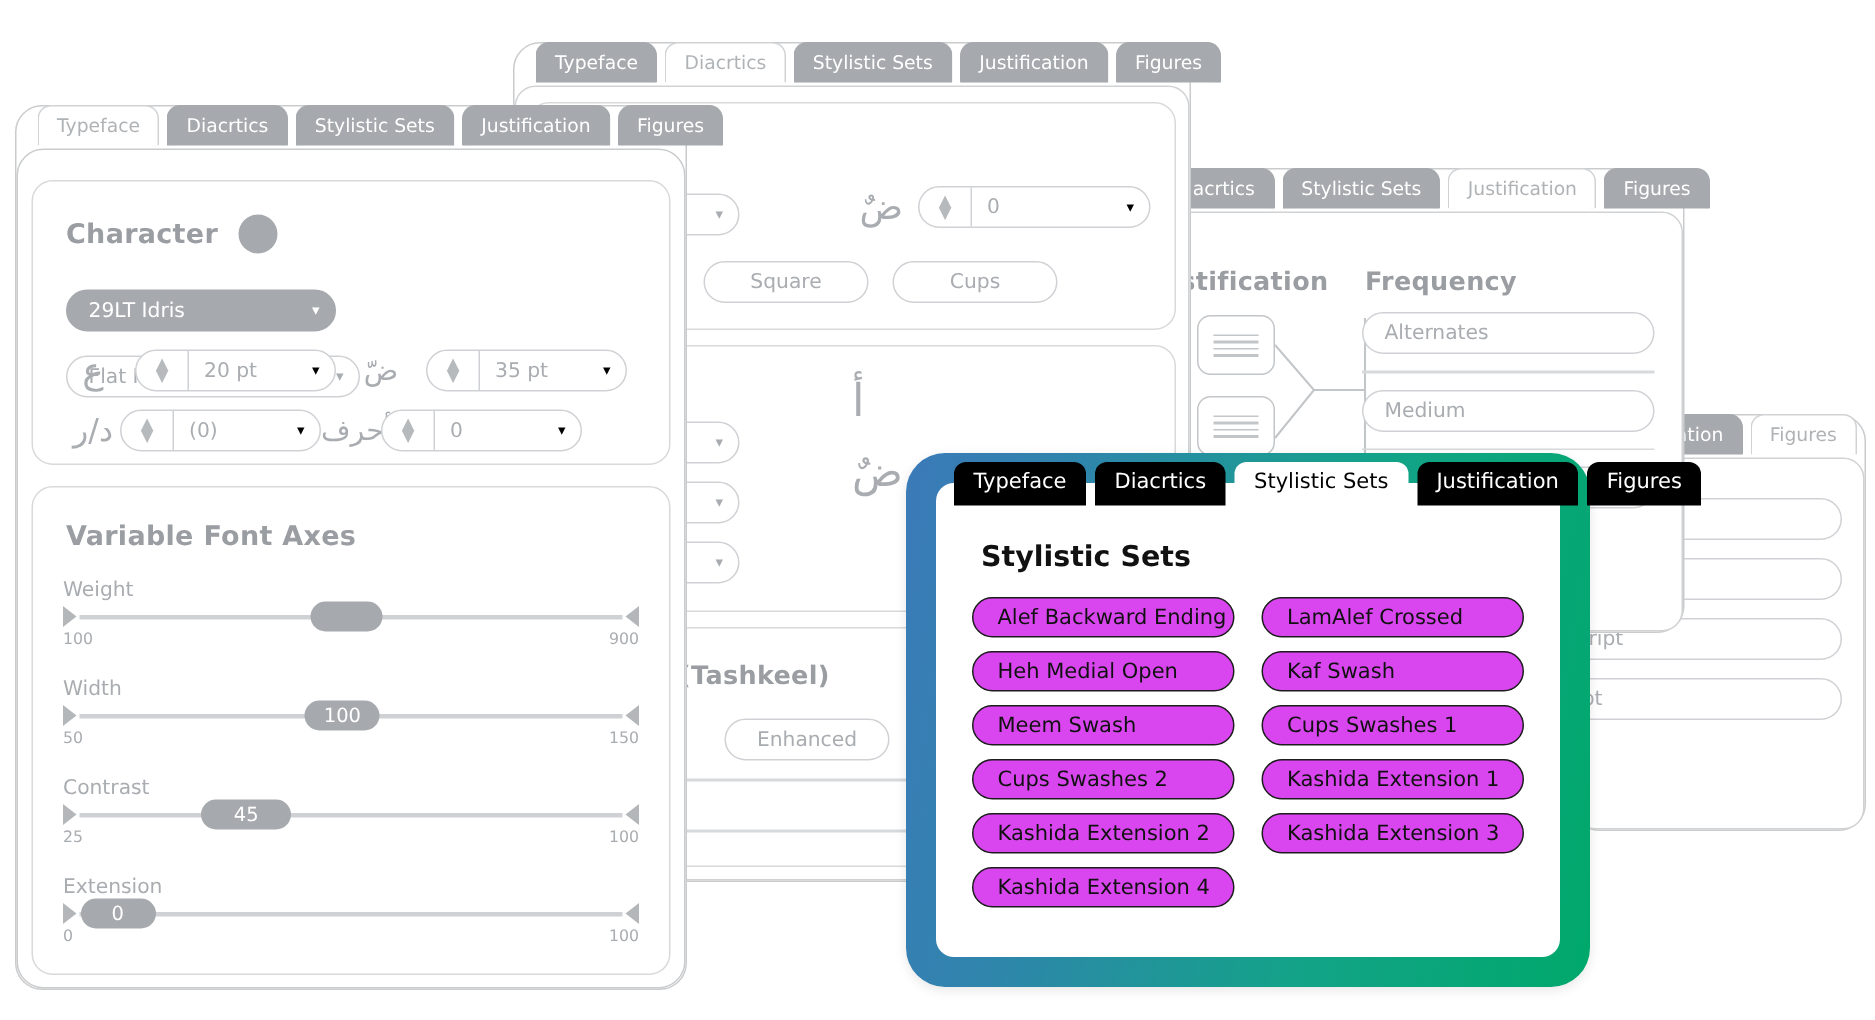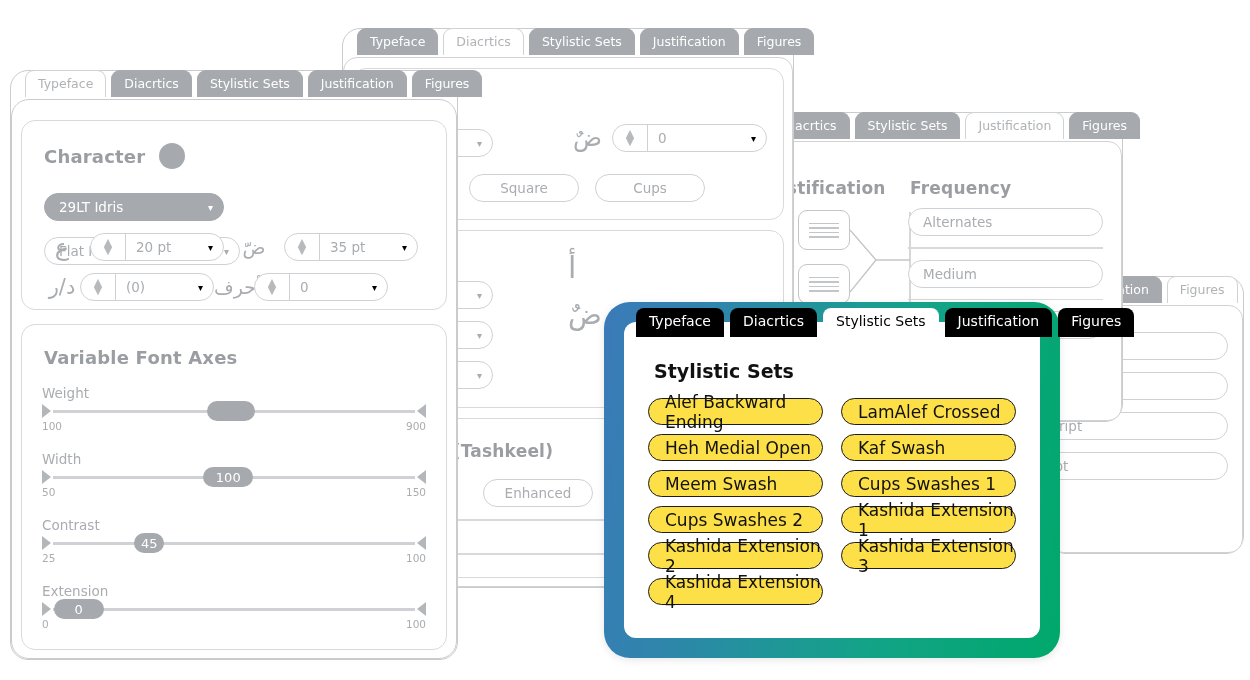--- a/index.html
+++ b/index.html
@@ -78,21 +78,21 @@
       padding:20px;box-sizing:border-box;box-shadow:0 2px 8px rgba(0,0,0,.10);}
   #p5-card{position:relative;width:100%;height:100%;background:#fff;border-radius:12px;box-sizing:border-box;}
   #p5-tabs{position:absolute;top:-14px;left:12px;display:flex;gap:6px;}
   .k-tab{background:#000;color:#fff;border-radius:8px 8px 0 0;padding:5px 13px 7px 13px;
       font-size:14px;line-height:17px;white-space:nowrap;}
   .k-tab.active{background:#fff;color:#000;}
   #p5-body{position:absolute;left:0;right:0;top:18px;bottom:0;padding:16px 24px 0 24px;box-sizing:border-box;}
   #p5-title{font-size:19px;font-weight:bold;color:#111;margin:4px 0 16px 6px;}
   .ss-grid{display:grid;grid-template-columns:1fr 1fr;column-gap:18px;row-gap:9px;}
   .ss-pill{border:1.6px solid #1c1c1c;border-radius:16px;height:27px;display:flex;align-items:center;
-      padding-left:16px;font-size:17px;color:#111;box-sizing:border-box;background:#fde047;}
+      padding-left:16px;font-size:14px;color:#111;box-sizing:border-box;background:#d946ef;}
 
   .jline{height:1.5px;background:#d7d9db;}
   .doc-icon{width:52px;height:40px;border:1.5px solid #c3c6c9;border-radius:9px;box-sizing:border-box;
      display:flex;flex-direction:column;justify-content:center;gap:3px;padding:0 10px;}
   .doc-icon i{display:block;height:1.5px;background:#c3c6c9;}
 </style>
 </head>
 <body>
 
 <div class="panel ghost" id="p4" style="left:1048px;top:276px;width:196px;height:278px;">
@@ -355,21 +355,21 @@
             <span>150</span>
           </div>
         </div>
 
         <div style="position:absolute;left:20px;right:20px;top:192px;">
           <div class="slider-label">Contrast</div>
           <div class="track">
             <div class="line"></div>
             <div class="tri-l"></div>
             <div class="tri-r"></div>
-            <div class="knob" style="left:24%;width:30px;">
+            <div class="knob" style="left:24%;width:60px;">
                 <span>45</span>
               </div>
           </div>
           <div class="minmax">
             <span>25</span>
             <span>100</span>
           </div>
         </div>
 
         <div style="position:absolute;left:20px;right:20px;top:258px;">

